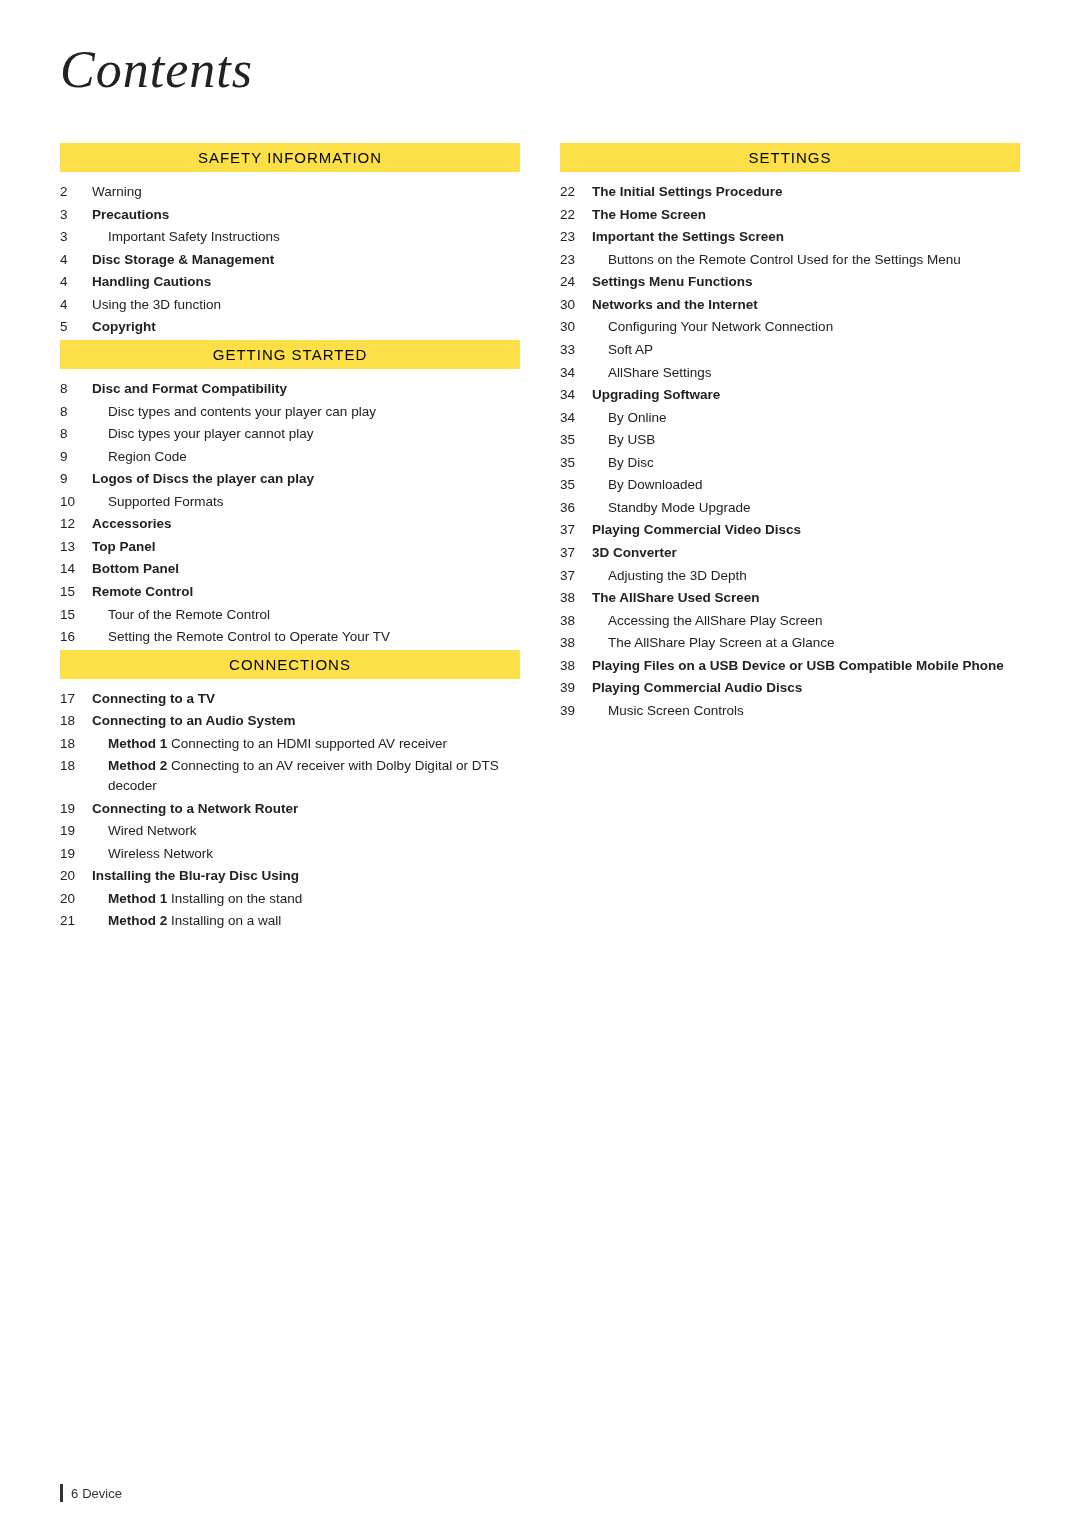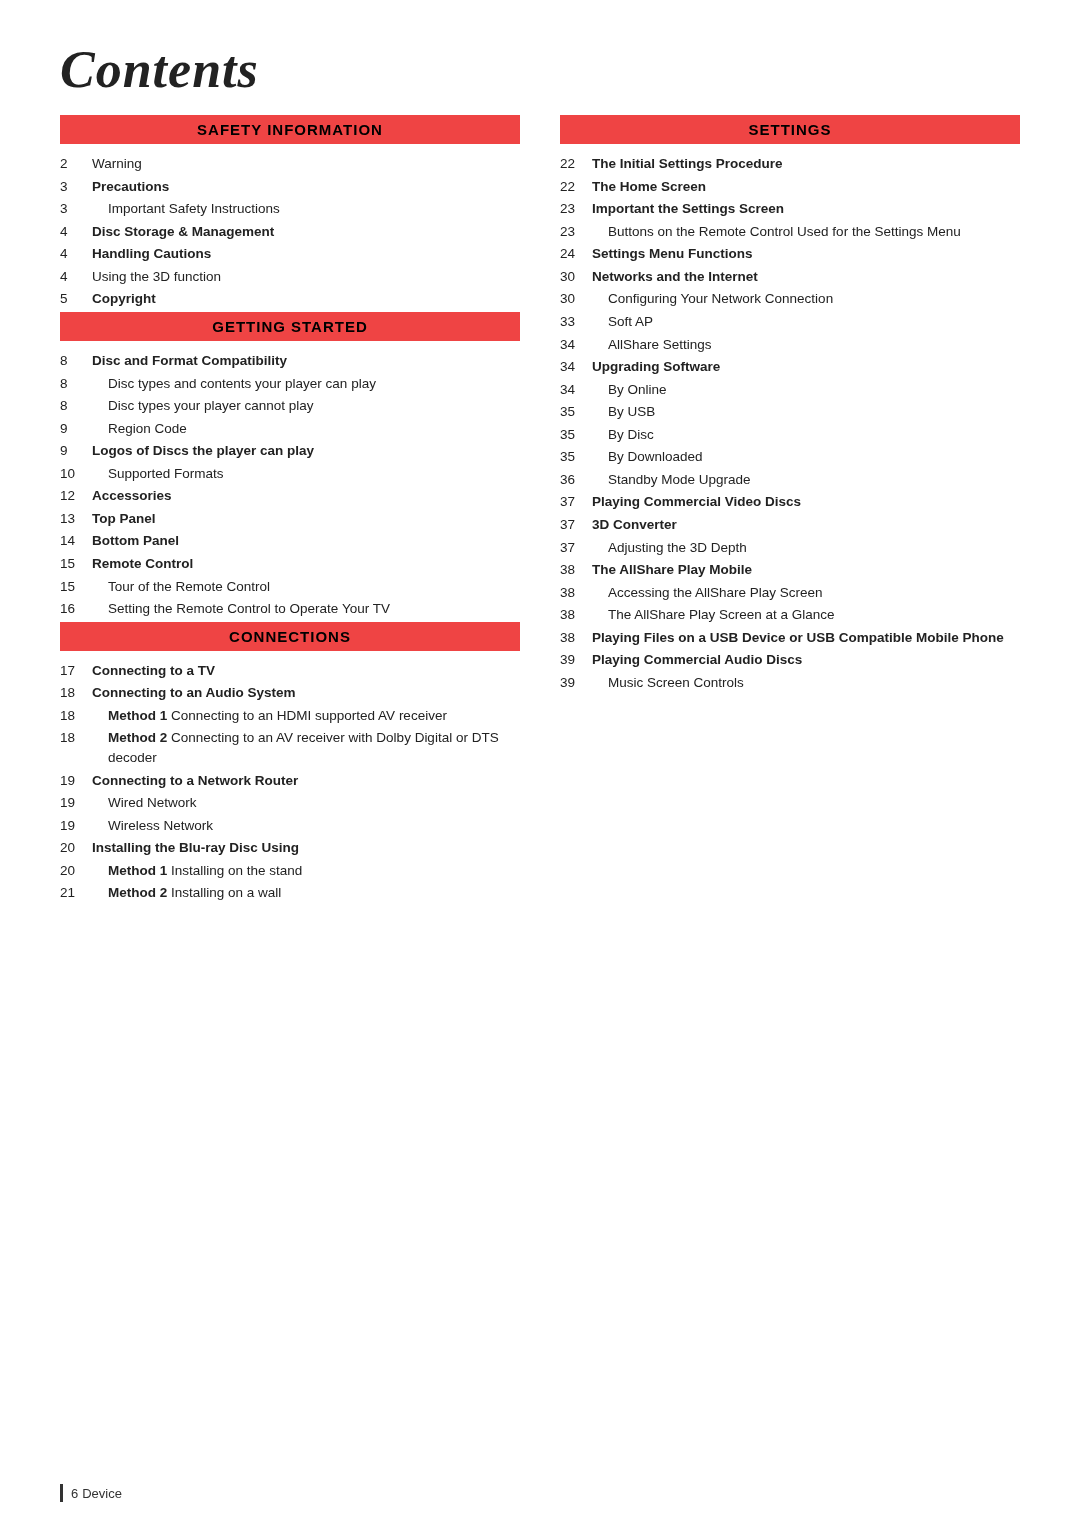--- a/index.html
+++ b/index.html
@@ -9,39 +9,39 @@
       width: 1080px;
       min-height: 1532px;
       position: relative;
       padding: 40px 60px 60px 60px;
     }
 
     .page-title {
       font-family: Georgia, 'Times New Roman', serif;
       font-style: italic;
       font-size: 52px;
-      font-weight: bold;
+      font-weight: normal;
       color: #222;
-      margin-bottom: 16px;
+      margin-bottom: 44px;
       letter-spacing: 1px;
     }
 
     .two-col {
       display: flex;
       gap: 40px;
     }
 
     .col {
       flex: 1;
     }
 
     .section-header {
-      background: #ef4444;
+      background: #fde047;
       color: #000;
-      font-weight: bold;
+      font-weight: normal;
       font-size: 15px;
       text-align: center;
       padding: 6px 10px;
       letter-spacing: 1px;
       margin-bottom: 10px;
       margin-top: 18px;
       text-transform: uppercase;
     }
 
     .section-header:first-child {
@@ -303,21 +303,21 @@
         <div class="toc-entry">
           <span class="toc-num">37</span>
           <span class="toc-text bold">3D Converter</span>
         </div>
         <div class="toc-entry">
           <span class="toc-num">37</span>
           <span class="toc-text indent1">Adjusting the 3D Depth</span>
         </div>
         <div class="toc-entry">
           <span class="toc-num">38</span>
-          <span class="toc-text bold">The AllShare Play Mobile</span>
+          <span class="toc-text bold">The AllShare Used Screen</span>
         </div>
         <div class="toc-entry">
           <span class="toc-num">38</span>
           <span class="toc-text indent1">Accessing the AllShare Play Screen</span>
         </div>
         <div class="toc-entry">
           <span class="toc-num">38</span>
           <span class="toc-text indent1">The AllShare Play Screen at a Glance</span>
         </div>
         <div class="toc-entry">

